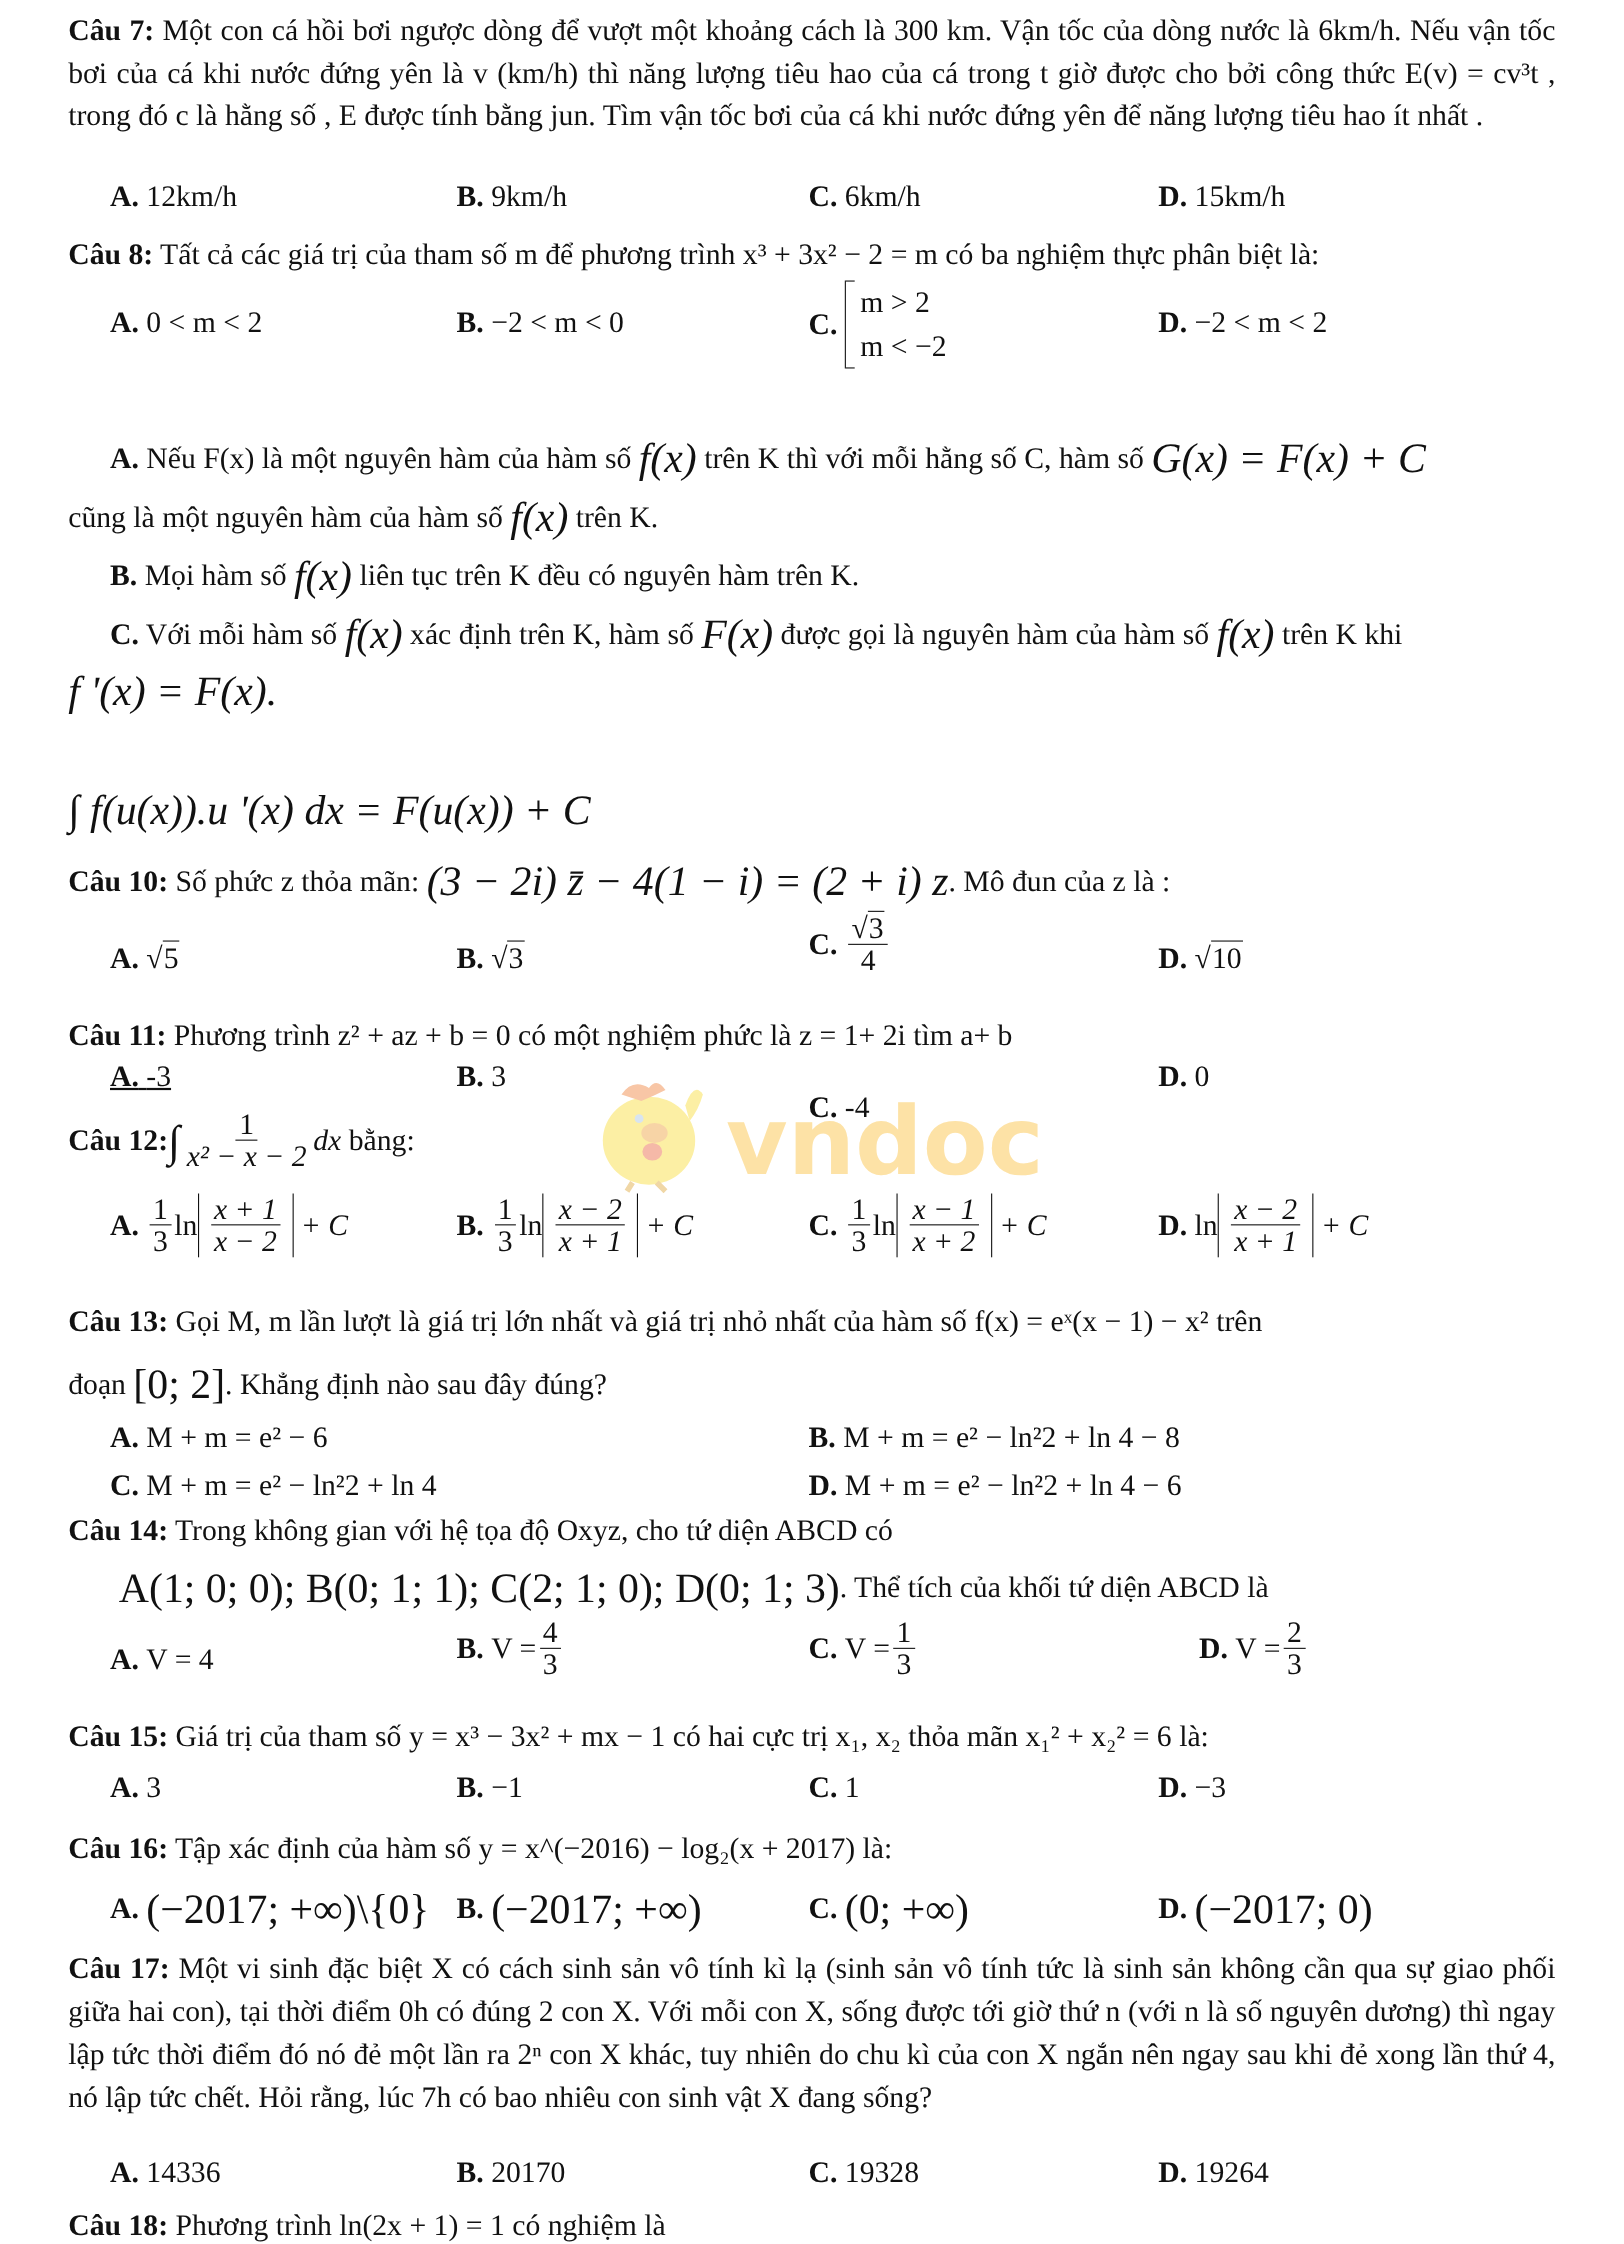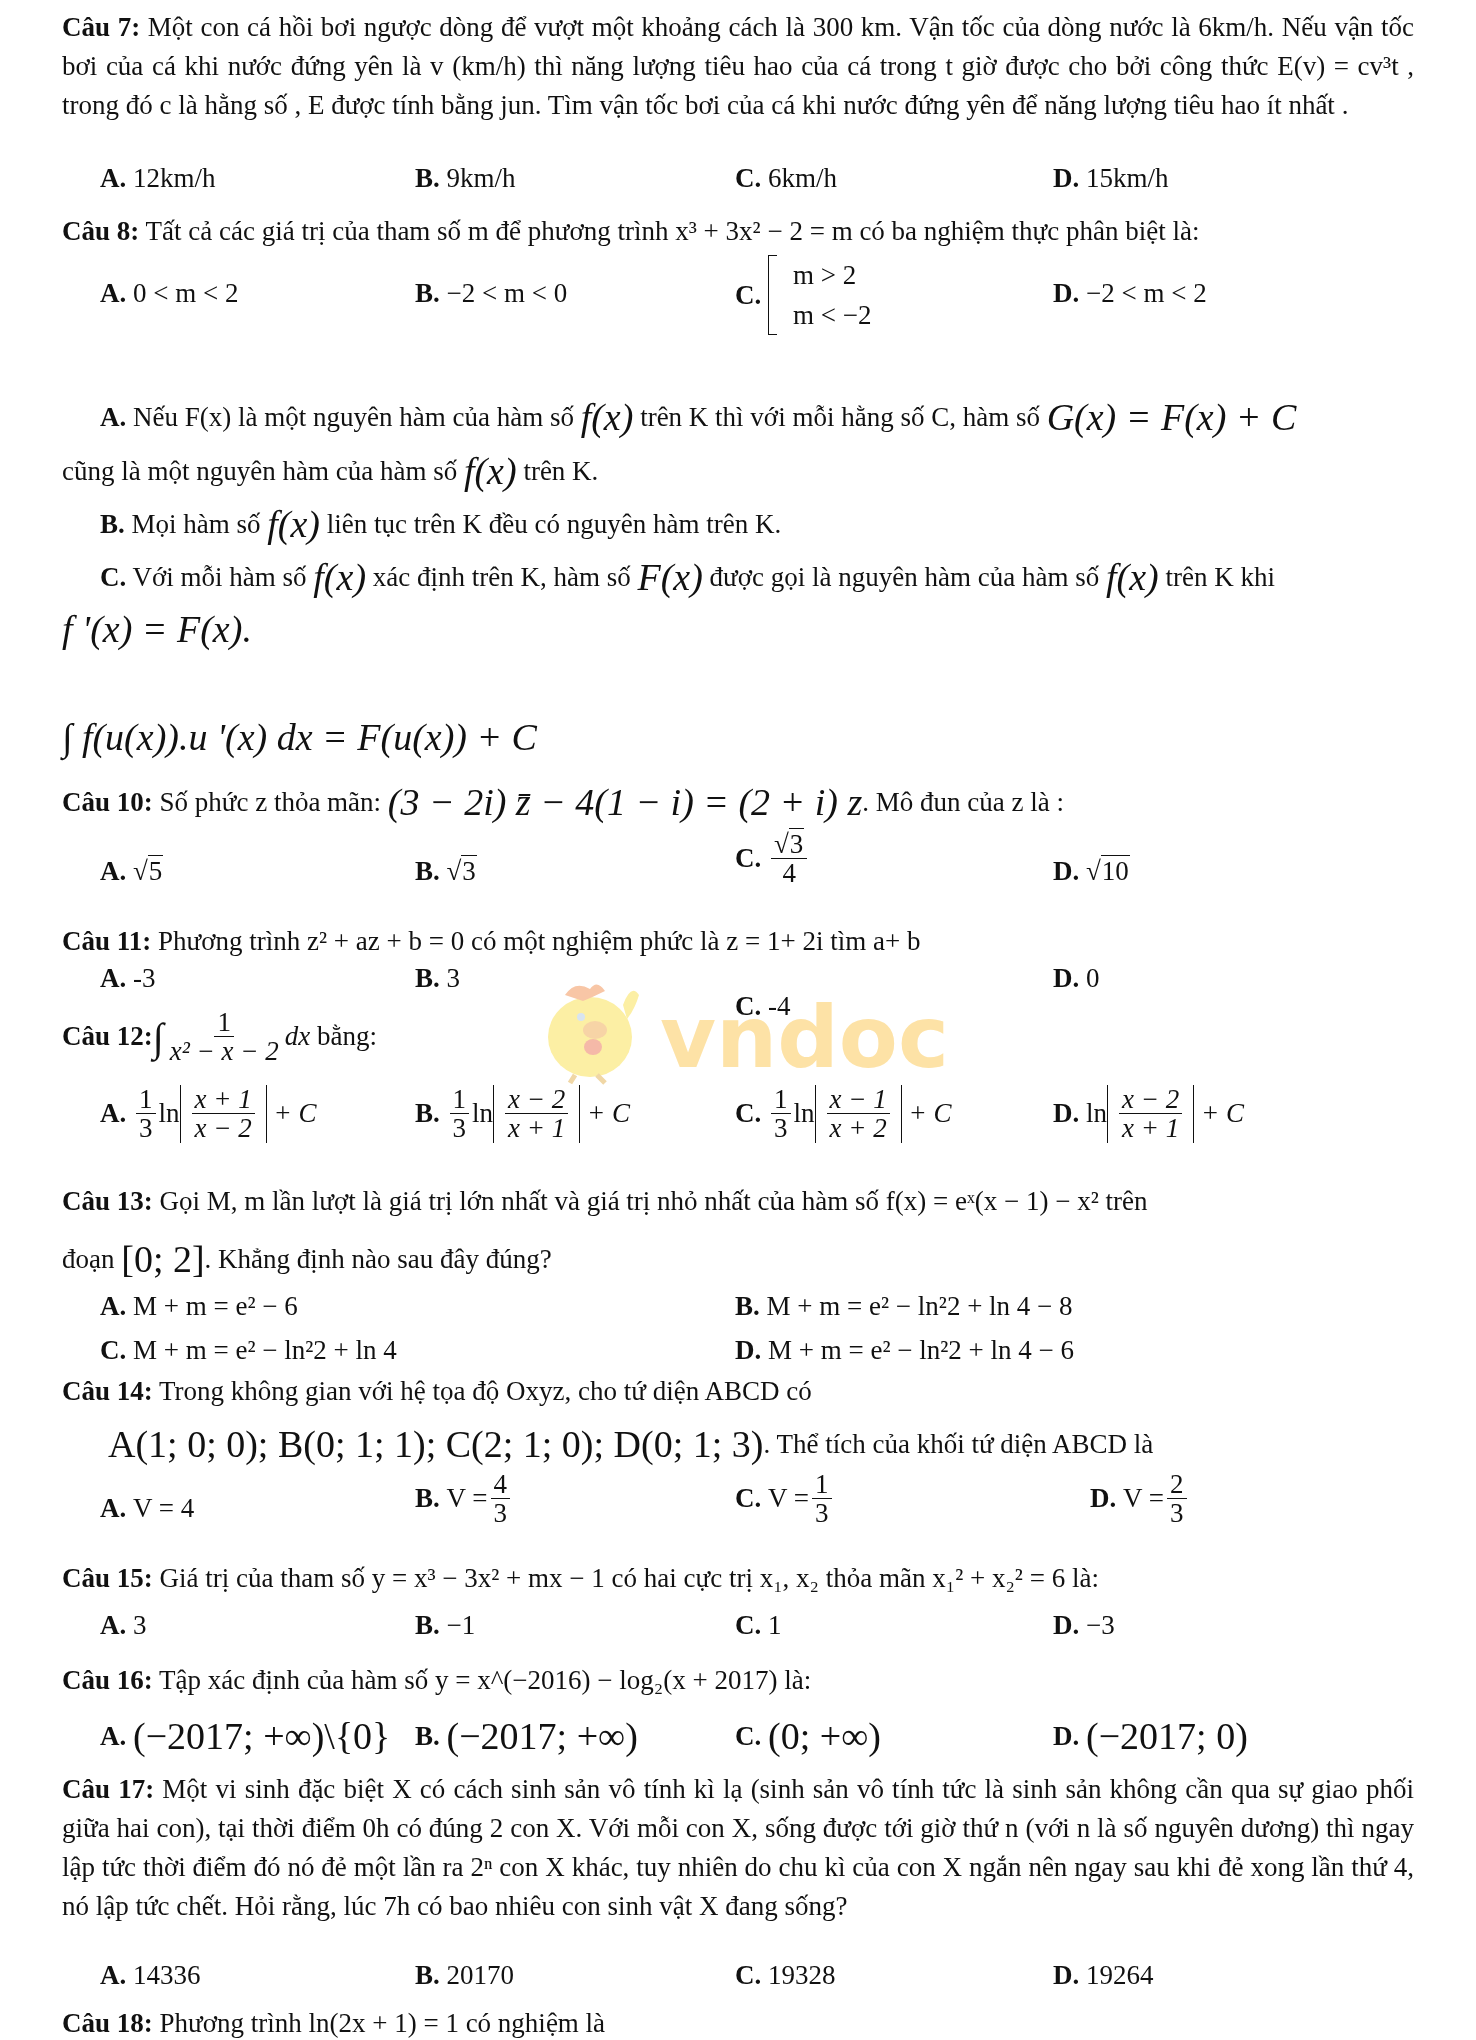--- a/index.html
+++ b/index.html
@@ -13,21 +13,21 @@
   .olabel { font-weight:bold; }
   .m { font-family:"Liberation Serif", serif; }
   .mi { font-style:italic; font-family:"Liberation Serif", serif; }
   .big { font-size:38px; vertical-align:-4px; }
   .frac { display:inline-flex; flex-direction:column; align-items:center; vertical-align:middle; margin:0 3px; line-height:1.05; }
   .frac .num { padding:0 3px; border-bottom:1.5px solid #111; }
   .frac .den { padding:0 3px; }
   .abs { display:inline-block; border-left:1.5px solid #111; border-right:1.5px solid #111; padding:0 8px; vertical-align:middle; }
   .sqrt { display:inline-block; }
   .sqrt .rad { border-top:1.5px solid #111; padding:0 1px; }
-  .sys { display:inline-flex; flex-direction:column; border-left:1.5px solid #111; padding-left:24px; vertical-align:middle; line-height:40px; position:relative; }
+  .sys { display:inline-flex; flex-direction:column; border-left:1.5px solid #111; padding-left:13px; vertical-align:middle; line-height:40px; position:relative; }
   .sys:before, .sys:after { content:""; position:absolute; left:0; width:8px; border-top:1.5px solid #111; }
   .sys:before { top:0; } .sys:after { bottom:0; }
   .integral { font-size:40px; vertical-align:-8px; font-style:normal; }
   .watermark { position:absolute; left:535px; top:975px; width:420px; height:110px; }
 </style>
 </head>
 <body>
 
 <div class="page">
 
@@ -102,21 +102,21 @@
   <div class="opt" style="left:735px; top:830px;"><span class="olabel" style="vertical-align:middle;">C.</span> <span class="frac">
         <span class="num"><span class="sqrt">√<span class="rad">3</span></span></span>
         <span class="den">4</span>
       </span></div>
   <div class="opt" style="left:1053px; top:858px;"><span class="olabel">D.</span> <span class="sqrt">√<span class="rad">10</span></span></div>
 
   <div class="line" style="left:62px; top:928px;">
     <span class="qlabel">Câu 11:</span>
     <span>Phương trình z² + az + b = 0 có một nghiệm phức là z = 1+ 2i tìm a+ b</span>
   </div>
-  <div class="opt" style="left:100px; top:965px;"><span class="olabel">A.</span> <span>-3</span></div>
+  <div class="opt" style="left:100px; top:965px;text-decoration:underline;"><span class="olabel">A.</span> <span>-3</span></div>
   <div class="opt" style="left:415px; top:965px;"><span class="olabel">B.</span> <span>3</span></div>
   <div class="opt" style="left:735px; top:993px; z-index:2;"><span class="olabel">C.</span> <span>-4</span></div>
   <div class="opt" style="left:1053px; top:965px;"><span class="olabel">D.</span> <span>0</span></div>
 
   <div class="watermark">
     <svg width="420" height="110" viewBox="0 0 420 110">
       <ellipse cx="55" cy="62" rx="42" ry="40" fill="#fcefa4"></ellipse>
       <path d="M30 20 Q40 5 55 14 Q62 4 70 16 Q58 22 48 26 Z" fill="#f8c6a6"></path>
       <ellipse cx="60" cy="55" rx="12" ry="9" fill="#f7d4a6"></ellipse>
       <ellipse cx="58" cy="72" rx="9" ry="8" fill="#f5b9a8"></ellipse>

